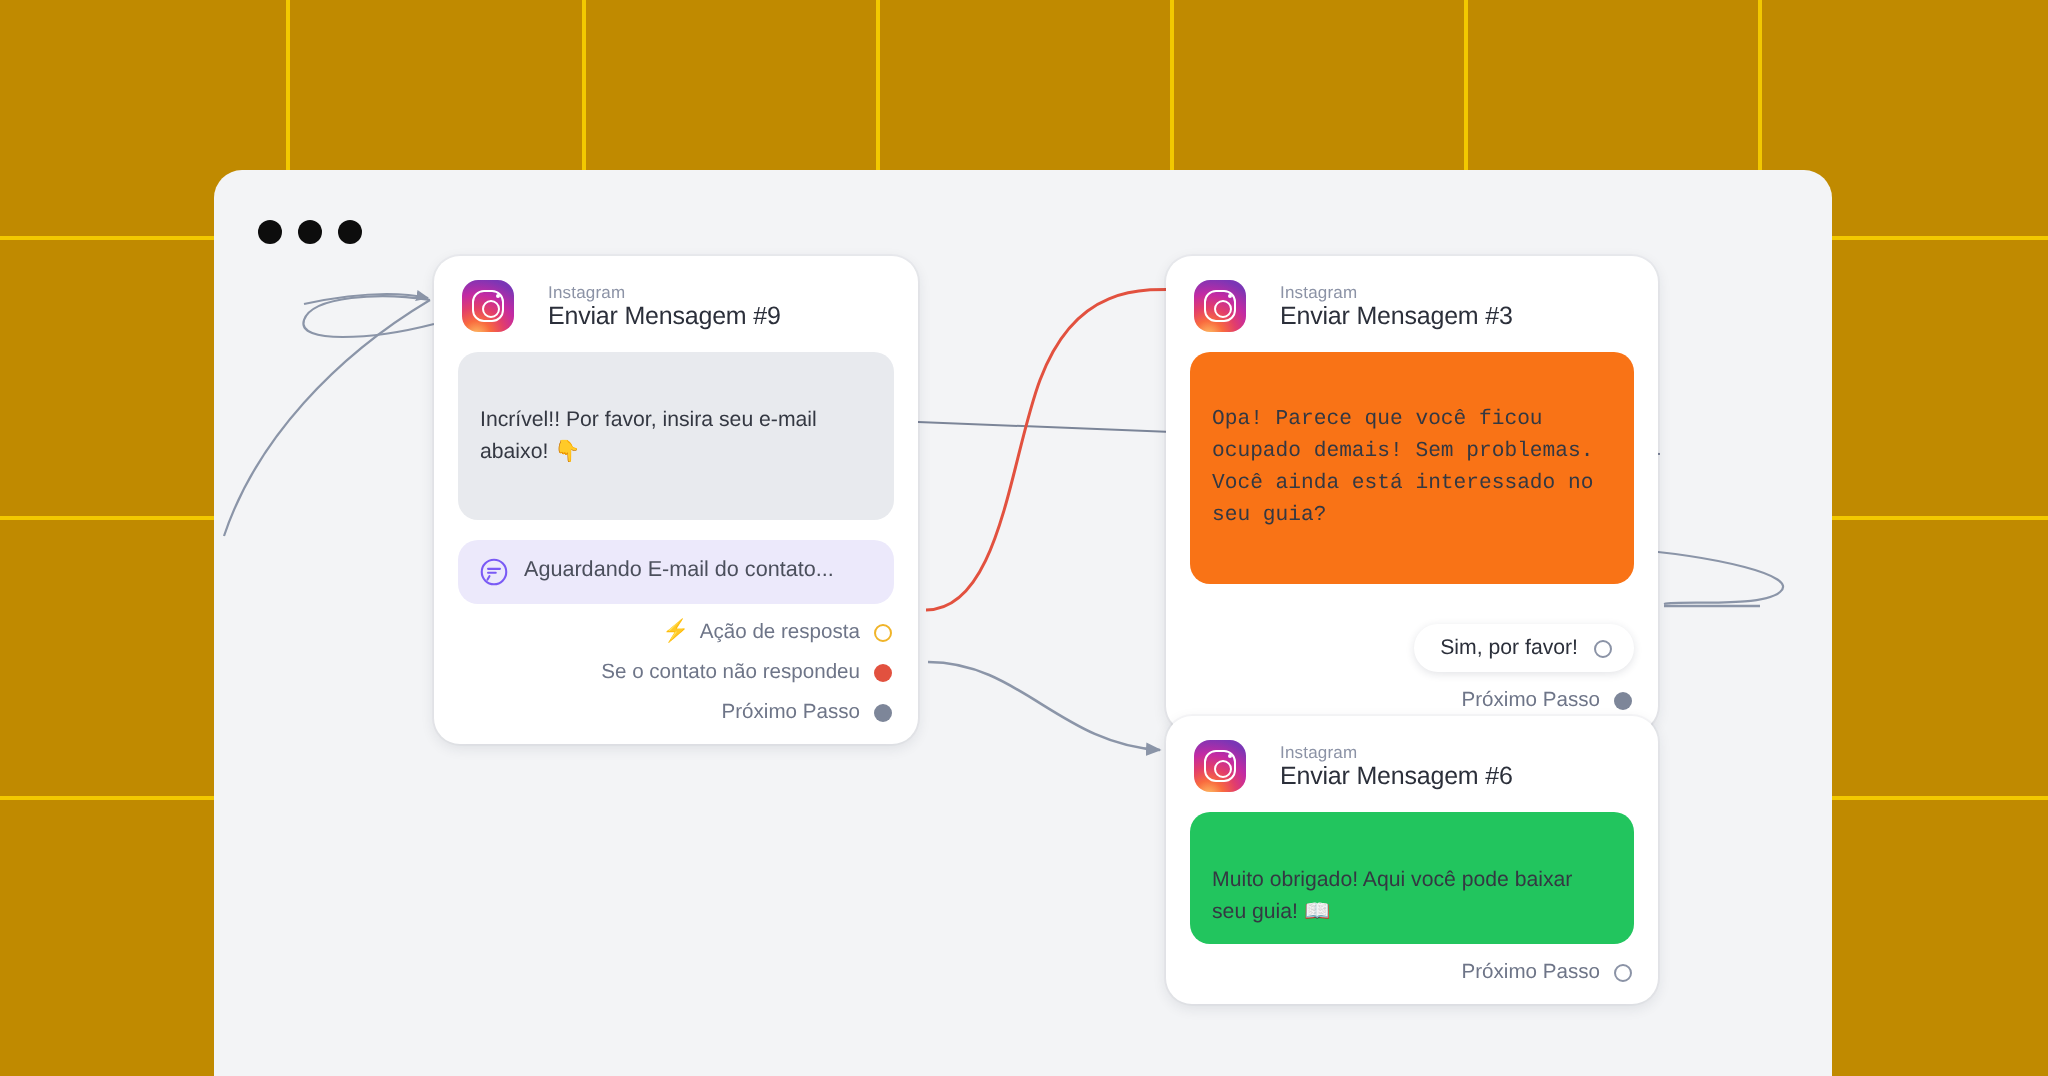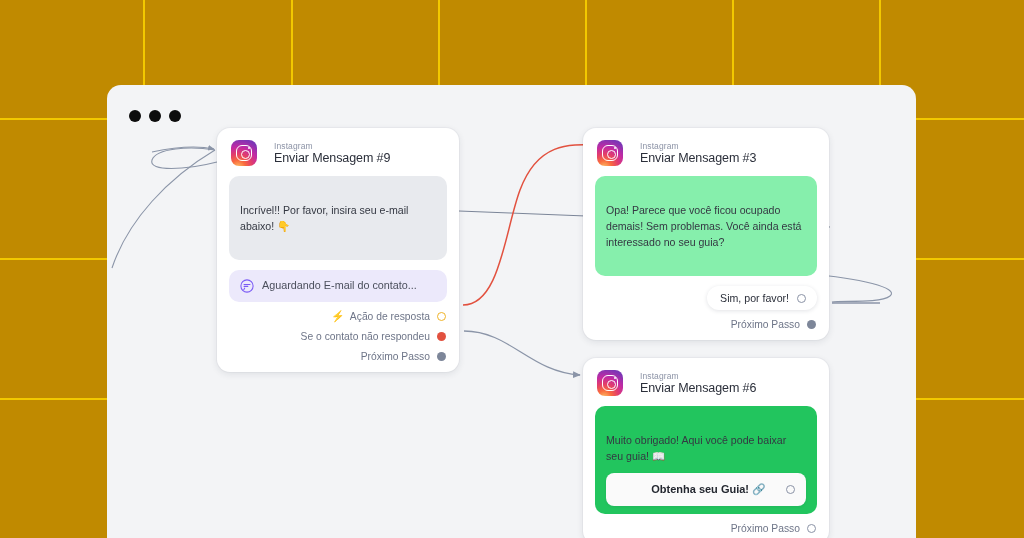--- a/index.html
+++ b/index.html
@@ -86,21 +86,21 @@
 
   .bubble {
     margin-top: 10px;
     background: #e8eaee;
     border-radius: 10px;
     padding: 26px 11px;
     font-size: 10.6px;
     line-height: 1.52;
     color: #343842;
   }
-  #card3 .bubble { background: #86efac; }
+  #card3 .bubble { background: #f97316; font-family: Liberation Mono, monospace; }
   #card2 .bubble { background: #22c55e; padding-bottom: 8px; }
 
   .chip-wait {
     margin-top: 10px;
     background: #ece9fb;
     border-radius: 10px;
     padding: 9px 11px;
     font-size: 10.8px;
     color: #4b4f5c;
     display: flex; align-items: flex-start; gap: 8px;
@@ -128,21 +128,21 @@
   .bolt { font-size: 11px; line-height: 1; color: #f0b429; margin-right: -2px; }
 
   .reply-pill {
     display: inline-flex; align-items: center; gap: 8px;
     background: #ffffff;
     border-radius: 999px;
     padding: 6px 11px 6px 13px;
     font-size: 10.6px; color: #2b2f3a;
     box-shadow: 0 1px 4px rgba(30,35,60,.13);
   }
-  .pill-wrap { display: flex; justify-content: flex-end; margin-top: 10px; }
+  .pill-wrap { display: flex; justify-content: flex-end; margin-top: 20px; }
 
   .guide-btn {
     margin-top: 9px;
     background: #fafafa;
     border-radius: 8px;
     padding: 8px 11px;
     display: flex; align-items: center;
     font-size: 11px; font-weight: bold; color: #23272f;
     box-shadow: 0 1px 3px rgba(30,35,60,.08);
   }
@@ -269,23 +269,19 @@
         <i></i>
       </span>
     <span class="head-text">
       <span class="head-sub">Instagram</span>
       <span class="head-title">Enviar Mensagem #6</span>
     </span>
   </div>
 
   <div class="bubble">
     <div>Muito obrigado! Aqui você pode baixar seu guia! 📖</div>
-    <div class="guide-btn">
-      <span class="gtext">Obtenha seu Guia! 🔗</span>
-      <span class="port hollow-blue"></span>
-    </div>
   </div>
 
   <div class="row-right">
     <span class="row-label">Próximo Passo</span>
     <span class="port hollow-grey"></span>
   </div>
 </div>
 
 </body></html>

